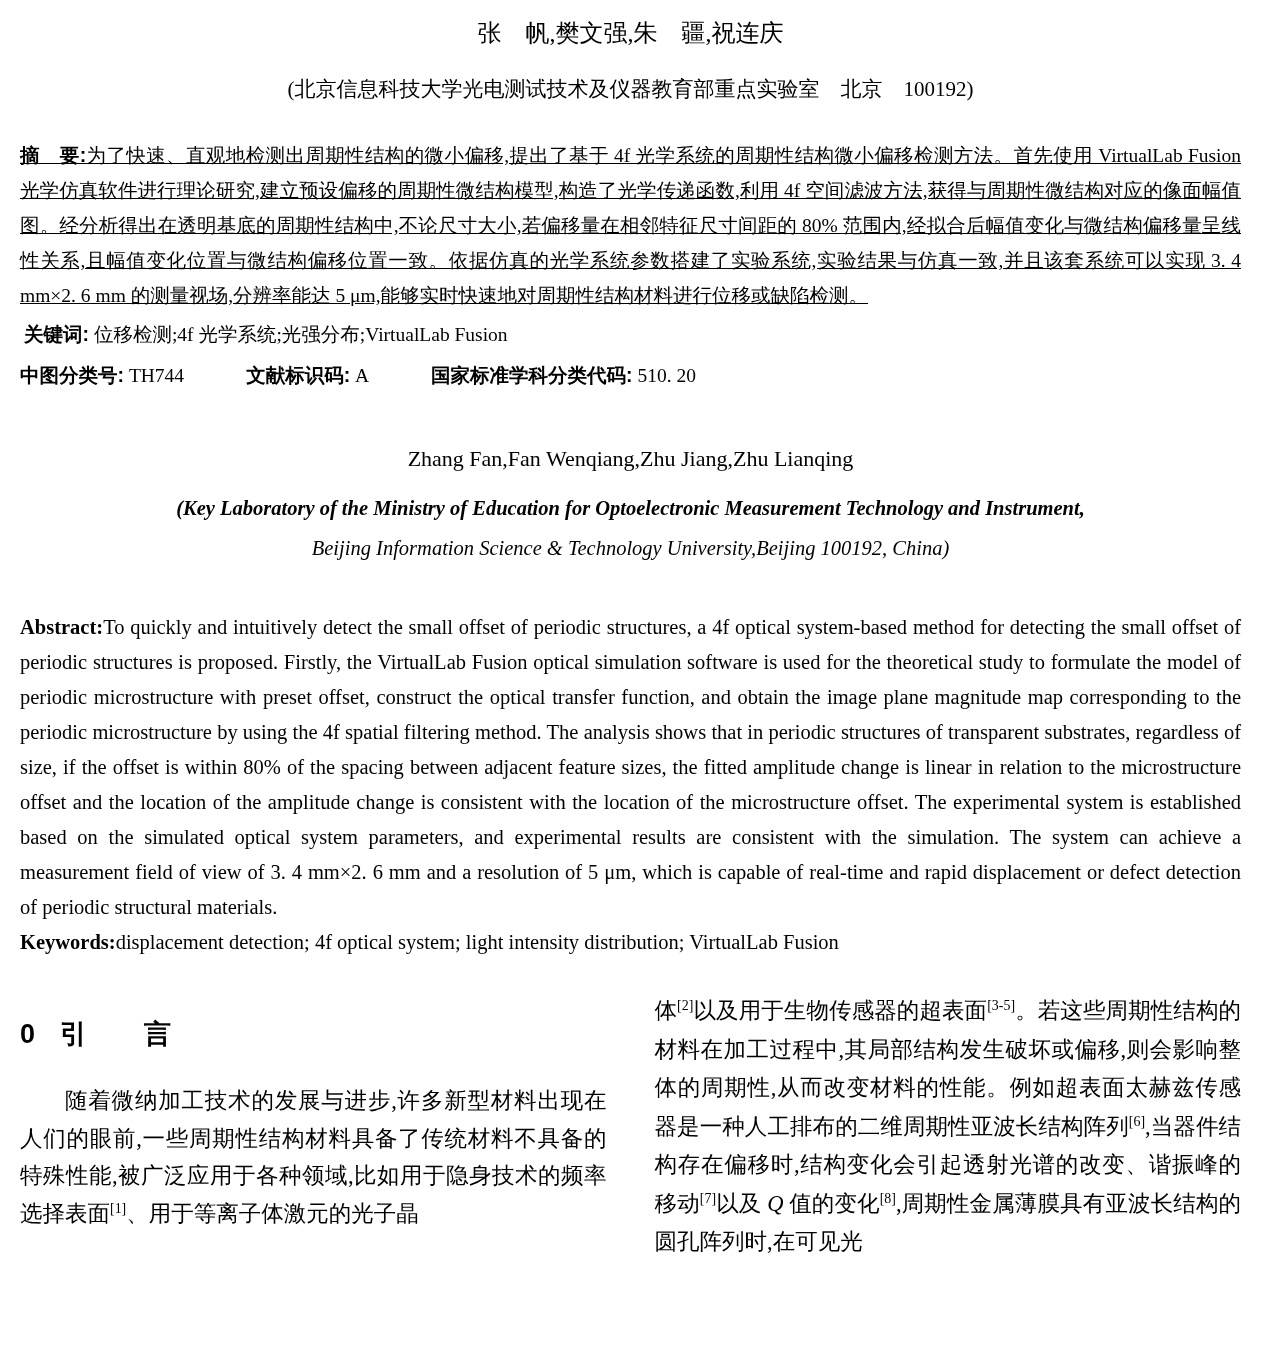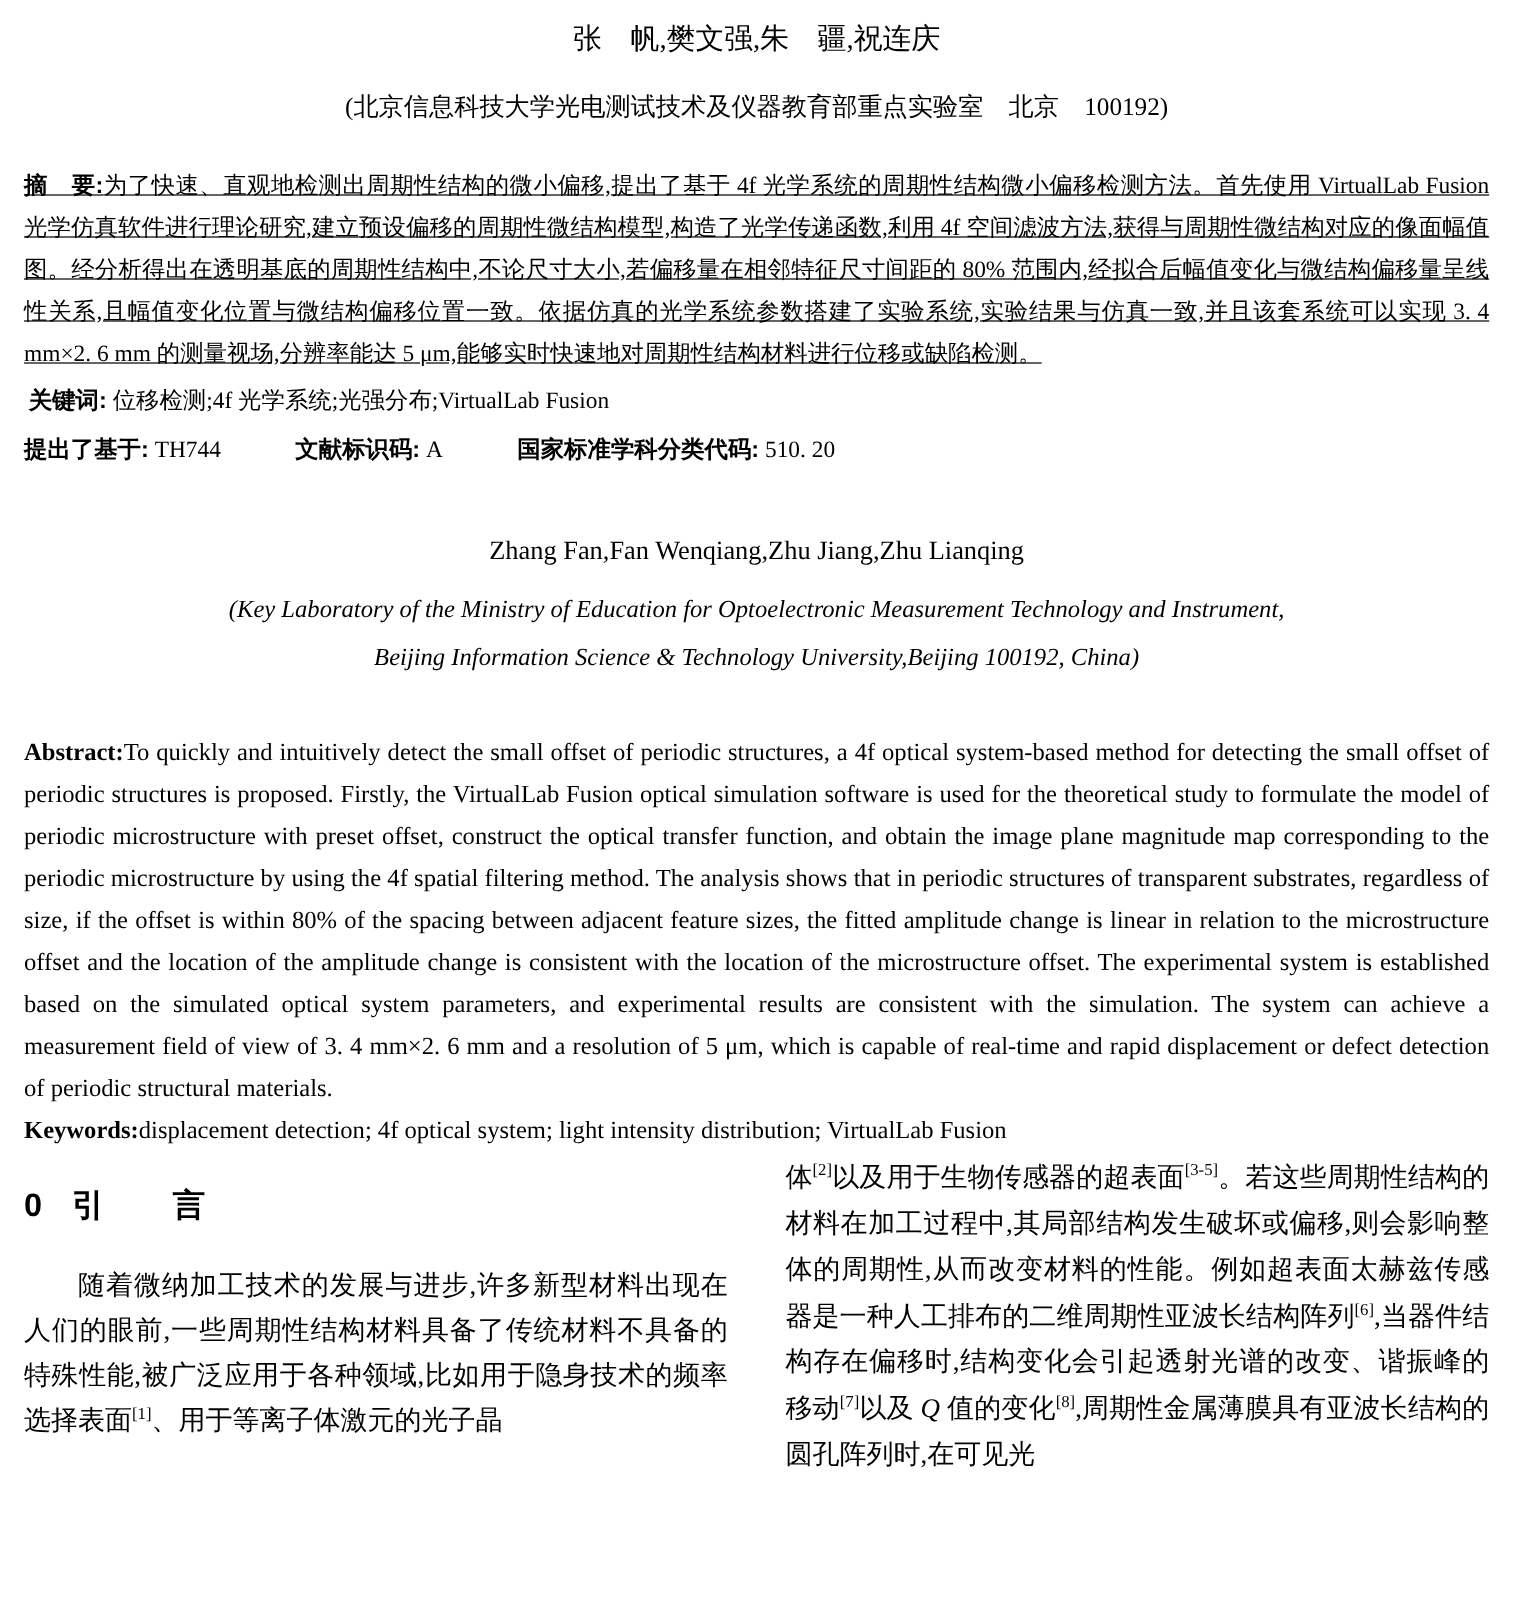--- a/index.html
+++ b/index.html
@@ -64,36 +64,37 @@
     text-align: center;
     font-size: 22px;
     margin-top: 51px;
   }
   .affil-en {
     text-align: center;
     font-size: 20.5px;
     font-style: italic;
     line-height: 40px;
   }
-  .affil-en.first { margin-top: 16px; }
+  .affil-en.first { margin-top: 16px; font-weight: bold; }
   .abstract-en {
     font-size: 20.5px;
     line-height: 35px;
     text-align: justify;
     margin: 42px 0 0 0;
   }
   .label-en { font-weight: bold; }
   .keywords-en {
     font-size: 20.5px;
     line-height: 35px;
     margin: 0;
   }
   .columns {
     display: flex;
     gap: 48px;
+    margin-top: 30px;
   }
   .col { width: 592px; }
   .section-heading {
     font-family: "Liberation Sans", sans-serif;
     font-size: 27px;
     font-weight: bold;
     margin: 26px 0 0 0;
     letter-spacing: 1px;
   }
   .section-num { margin-right: 24px; }
@@ -125,21 +126,21 @@
 
   <p class="abstract-cn">
     <span class="label-cn">摘　要:</span><span>为了快速、直观地检测出周期性结构的微小偏移,提出了基于 4f 光学系统的周期性结构微小偏移检测方法。首先使用 VirtualLab Fusion 光学仿真软件进行理论研究,建立预设偏移的周期性微结构模型,构造了光学传递函数,利用 4f 空间滤波方法,获得与周期性微结构对应的像面幅值图。经分析得出在透明基底的周期性结构中,不论尺寸大小,若偏移量在相邻特征尺寸间距的 80% 范围内,经拟合后幅值变化与微结构偏移量呈线性关系,且幅值变化位置与微结构偏移位置一致。依据仿真的光学系统参数搭建了实验系统,实验结果与仿真一致,并且该套系统可以实现 3. 4 mm×2. 6 mm 的测量视场,分辨率能达 5 μm,能够实时快速地对周期性结构材料进行位移或缺陷检测。</span>
   </p>
 
   <p class="keywords-cn">
     <span class="label-cn">关键词:</span><span> 位移检测;4f 光学系统;光强分布;VirtualLab Fusion</span>
   </p>
 
   <p class="clc-line">
-    <span class="clc-pair"><span class="label-cn">提出了基于:</span><span> TH744</span></span><span class="clc-pair"><span class="label-cn">文献标识码:</span><span> A</span></span><span class="clc-pair"><span class="label-cn">国家标准学科分类代码:</span><span> 510. 20</span></span>
+    <span class="clc-pair"><span class="label-cn">中图分类号:</span><span> TH744</span></span><span class="clc-pair"><span class="label-cn">文献标识码:</span><span> A</span></span><span class="clc-pair"><span class="label-cn">国家标准学科分类代码:</span><span> 510. 20</span></span>
   </p>
 
 
   <div class="authors-en">Zhang Fan,Fan Wenqiang,Zhu Jiang,Zhu Lianqing</div>
 
   <div class="affil-en first">(Key Laboratory of the Ministry of Education for Optoelectronic Measurement Technology and Instrument,</div>
   <div class="affil-en">Beijing Information Science &amp; Technology University,Beijing 100192, China)</div>
 
   <p class="abstract-en">
     <span class="label-en">Abstract:</span><span>To quickly and intuitively detect the small offset of periodic structures, a 4f optical system-based method for detecting the small offset of periodic structures is proposed. Firstly, the VirtualLab Fusion optical simulation software is used for the theoretical study to formulate the model of periodic microstructure with preset offset, construct the optical transfer function, and obtain the image plane magnitude map corresponding to the periodic microstructure by using the 4f spatial filtering method. The analysis shows that in periodic structures of transparent substrates, regardless of size, if the offset is within 80% of the spacing between adjacent feature sizes, the fitted amplitude change is linear in relation to the microstructure offset and the location of the amplitude change is consistent with the location of the microstructure offset. The experimental system is established based on the simulated optical system parameters, and experimental results are consistent with the simulation. The system can achieve a measurement field of view of 3. 4 mm×2. 6 mm and a resolution of 5 μm, which is capable of real-time and rapid displacement or defect detection of periodic structural materials.</span>

